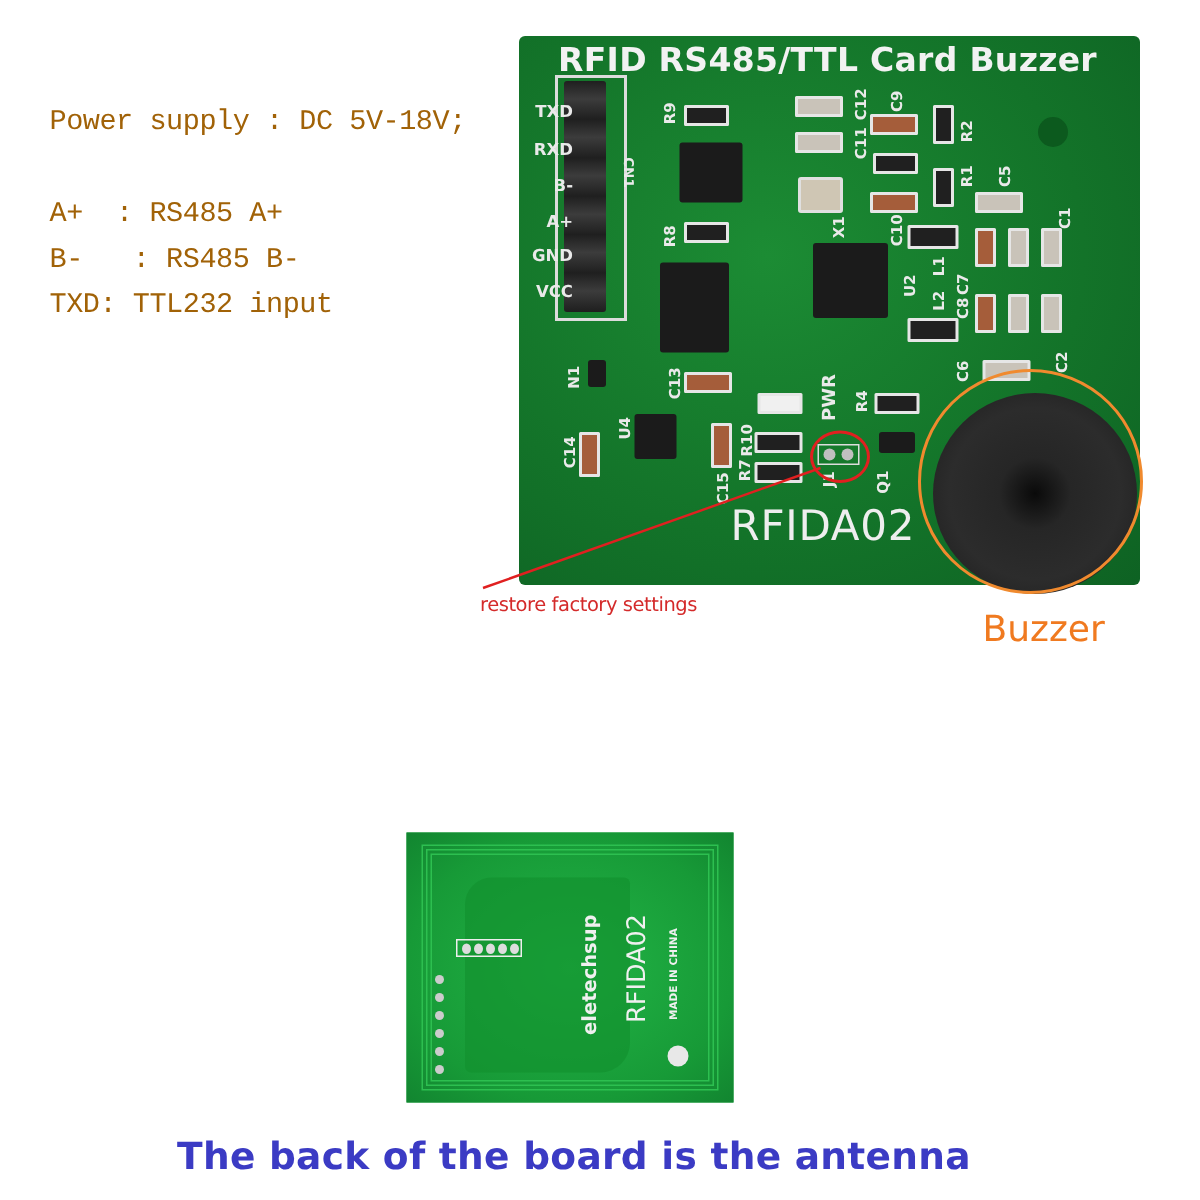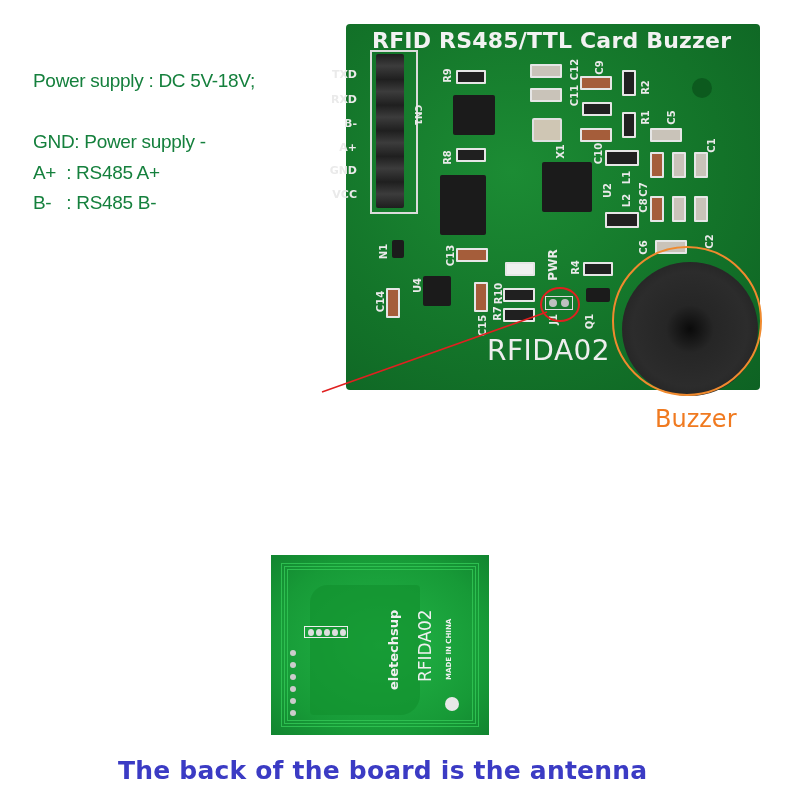--- a/index.html
+++ b/index.html
@@ -1,20 +1,20 @@
 <!DOCTYPE html>
 <html><head>
 <meta charset="utf-8">
 <style>
   html, body { margin:0; padding:0; }
   body { width:800px; height:800px; background:#ffffff; position:relative; overflow:hidden; font-family:"Liberation Sans", sans-serif; }
   .abs { position:absolute; }
 
   
-  .spec { left:33px; color:#15803d; font-size:19px; line-height:30.5px; font-family:Liberation Sans, sans-serif; letter-spacing:-0.3px; }
+  .spec { left:33px; color:#a16207; font-size:19px; line-height:30.5px; font-family:Liberation Mono, monospace; letter-spacing:-0.3px; }
   .spec .line { white-space:pre; height:30.5px; }
 
   
   .board-front { left:346px; top:24px; width:414px; height:366px; background:#157a2c; border-radius:4px;
     background-image: radial-gradient(ellipse at 40% 40%, #1c8c34 0%, #137329 60%, #0e6223 100%); }
   .board-title { left:372px; top:28px; color:#f2f2f2; font-size:22px; font-weight:bold; font-family:"DejaVu Sans", sans-serif; letter-spacing:0.2px; }
   .silk { color:#eaeaea; font-size:10px; font-weight:bold; font-family:"DejaVu Sans", sans-serif; }
   .pinlbl { color:#eaeaea; font-size:11px; font-weight:bold; font-family:"DejaVu Sans", sans-serif; right:0; text-align:right; }
   .header-box { left:370px; top:50px; width:48px; height:164px; border:2px solid #dcdcdc; box-sizing:border-box; }
   .header-pins { left:376px; top:54px; width:28px; height:154px; background:#2a2a2a; border-radius:2px;
@@ -40,32 +40,32 @@
   .back-text { color:#f0f0f0; font-weight:bold; font-family:"DejaVu Sans", sans-serif; transform-origin:left top; white-space:nowrap; }
 
   .caption { left:118px; top:756px; color:#3b3bc4; font-size:25px; font-weight:bold; font-family:"DejaVu Sans", sans-serif; letter-spacing:0.2px; }
 </style>
 </head>
 <body>
 
 <div class="abs spec" style="top:66px;">
   <div class="line">Power supply : DC 5V-18V;</div>
   <div class="line"></div>
-  <div class="line">GND: Power supply -</div>
   <div class="line">A+  : RS485 A+</div>
   <div class="line">B-   : RS485 B-</div>
+  <div class="line">TXD: TTL232 input</div>
 </div>
 
 <div class="abs board-front"></div>
 <div class="abs board-title">RFID RS485/TTL Card Buzzer</div>
 
 <div class="abs header-box"></div>
 <div class="abs header-pins"></div>
 <div class="abs silk" style="left:408px;top:110px;transform:rotate(90deg);font-size:9px;">CN1</div>
-<div class="abs" style="left:325px;top:68px;width:32px;height:140px;">
+<div class="abs" style="left:350px;top:68px;width:32px;height:140px;">
   <div class="abs pinlbl" style="top:0px;">TXD</div>
   <div class="abs pinlbl" style="top:25px;">RXD</div>
   <div class="abs pinlbl" style="top:49px;">B-</div>
   <div class="abs pinlbl" style="top:73px;">A+</div>
   <div class="abs pinlbl" style="top:96px;">GND</div>
   <div class="abs pinlbl" style="top:120px;">VCC</div>
 </div>
 
 <div class="abs chip" style="left:453px;top:95px;width:42px;height:40px;"></div>
 <div class="abs chip" style="left:440px;top:175px;width:46px;height:60px;"></div>
@@ -142,20 +142,21 @@
 
 <div class="abs model">RFIDA02</div>
 <div class="abs buzzer"></div>
 <div class="abs buzzer-ring"></div>
 
 <svg class="abs" style="left:0;top:0;" width="800" height="800">
   <line x1="547" y1="312" x2="322" y2="392" stroke="#e02020" stroke-width="1.6"></line>
 </svg>
 
 <div class="abs note">
+  <div>restore factory settings</div>
 </div>
 <div class="abs buzzer-label">Buzzer</div>
 
 <div class="abs board-back"></div>
 <div class="abs coil" style="left:281px;top:563px;width:198px;height:164px;"></div>
 <div class="abs coil" style="left:284px;top:566px;width:192px;height:158px;"></div>
 <div class="abs coil" style="left:287px;top:569px;width:186px;height:152px;"></div>
 <div class="abs" style="left:310px;top:585px;width:110px;height:130px;background:#13912f;border-radius:18px 4px 20px 4px;opacity:0.7;"></div>
 <div class="abs" style="left:304px;top:626px;width:44px;height:12px;border:1px solid #eee;box-sizing:border-box;">
   <div class="abs hole" style="left:3px;top:2px;width:6px;height:7px;background:#ddd;"></div>

